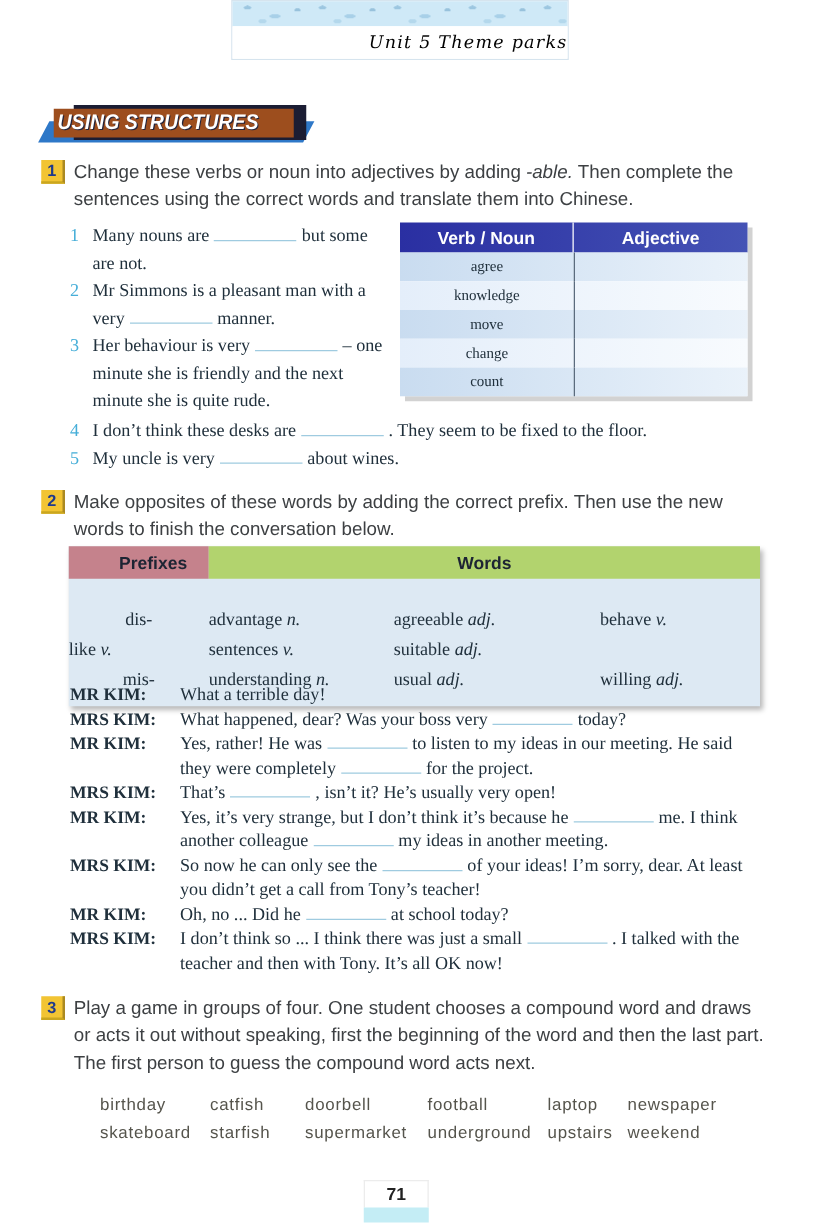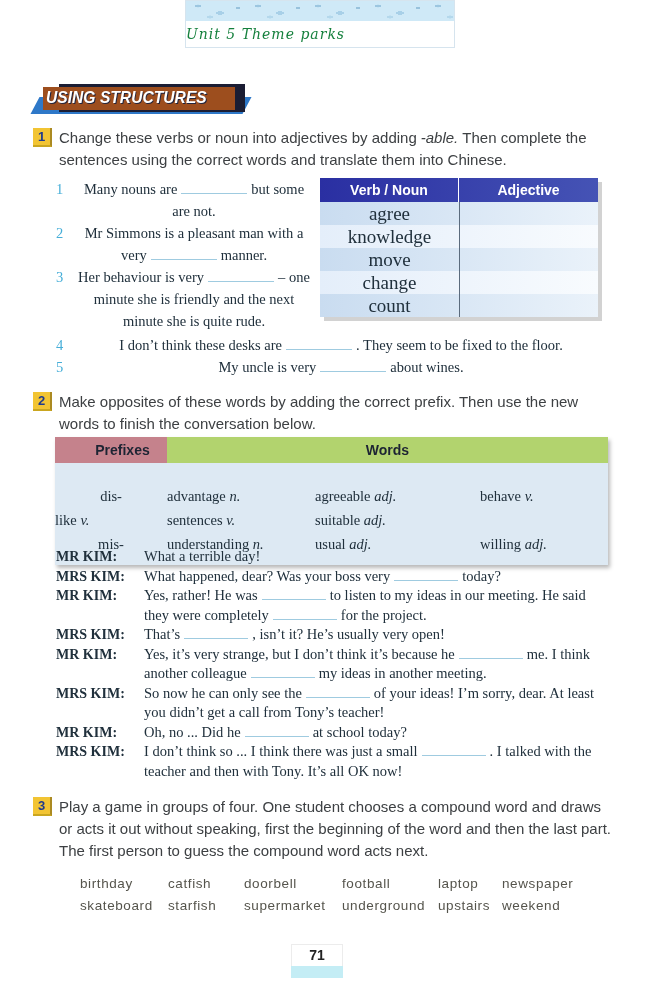--- a/index.html
+++ b/index.html
@@ -8,55 +8,55 @@
 
   
   .header-box{position:absolute;left:185px;top:0;width:268px;border:1px solid #d6e4ee;background:#ffffff;}
   .droplets{height:20px;background-color:#cfe9f7;
     background-image:
       radial-gradient(ellipse 5px 2.5px at 12px 5px,  #9cc6e0 60%, transparent 61%),
       radial-gradient(ellipse 7px 3px   at 34px 12px, #a8d0e8 60%, transparent 61%),
       radial-gradient(ellipse 4px 2px   at 52px 7px,  #98c2dc 60%, transparent 61%),
       radial-gradient(ellipse 6px 2.5px at 24px 16px, #b4d8ec 60%, transparent 61%);
     background-size:60px 20px;background-repeat:repeat;}
-  .unit-title{height:26px;line-height:26px;text-align:left;font-family:"DejaVu Serif",serif;
-    font-style:italic;font-size:14px;color:#15803d;letter-spacing:1px;background:#fff;}
+  .unit-title{height:26px;line-height:26px;text-align:right;font-family:"DejaVu Serif",serif;
+    font-style:italic;font-size:14px;color:#000000;letter-spacing:1px;background:#fff;}
 
   
   .banner{position:absolute;left:33px;top:84px;width:220px;height:38px;}
   .banner-blue{position:absolute;left:2px;top:13px;width:212px;height:17px;background:#2e78c8;transform:skewX(-28deg);}
   .banner-shadow{position:absolute;left:26px;top:0px;width:186px;height:28px;background:#1b1d33;}
   .banner-brown{position:absolute;left:10px;top:3px;width:192px;height:23px;background:#9d4e1e;}
   .banner-text{position:absolute;left:13px;top:4px;width:200px;color:#ffffff;font-weight:bold;font-style:italic;
     font-size:17px;letter-spacing:0px;transform:scaleX(0.92);transform-origin:left center;
     text-shadow:1px 1px 0 #23253c;white-space:nowrap;}
 
   
   .ex-head{position:absolute;display:flex;gap:7px;width:578px;}
   .badge{flex:0 0 auto;display:inline-block;width:17px;height:17px;line-height:17px;margin-top:1px;
     text-align:center;background:#f2c433;color:#1f3a8c;font-weight:bold;font-size:13px;
     border-right:2px solid #ab8a22;border-bottom:2px solid #caa61f;}
   .instr{font-size:15px;color:#3d4043;line-height:22px;}
   .able{font-style:italic;margin:0 4px;}
 
   
-  .serif{font-family:"Liberation Serif",serif;color:#20303c;text-align:center;}
+  .serif{font-family:"Liberation Serif",serif;color:#20303c;}
   .sentences{position:absolute;left:56px;top:178px;width:258px;}
   .sentences2{position:absolute;left:56px;top:334px;width:552px;}
   .sent{display:grid;grid-template-columns:18px 1fr;line-height:22px;font-size:14.5px;}
   .snum{color:#46aed8;font-family:"Liberation Serif",serif;}
   .blank{display:inline-block;width:66px;height:10px;border-bottom:1.5px solid #9fcbe0;margin:0 4px;}
 
   
   .vtable{position:absolute;left:320px;top:178px;width:278px;box-shadow:4px 4px 0 #d2d2d2;background:#fff;}
   .vt-head{display:grid;grid-template-columns:1fr 1fr;height:24px;line-height:24px;
     background:linear-gradient(90deg,#2a2fa2,#4553b5);color:#fff;font-weight:bold;font-size:14px;text-align:center;}
   .vt-head div:first-child{border-right:1px solid #ffffff;}
   .vt-row{display:grid;grid-template-columns:1fr 1fr;height:23px;line-height:23px;text-align:center;
-    font-family:"Liberation Serif",serif;font-size:19px;color:#20303c;}
+    font-family:"Liberation Serif",serif;font-size:12px;color:#20303c;}
   .vt-row .vt-c2{border-left:1px solid #5b6b7d;}
   .r-odd{background:linear-gradient(90deg,#c9dcf0,#eaf2fa);}
   .r-even{background:linear-gradient(90deg,#e4eefa,#f8fbfe);}
 
   
   .ptable{position:absolute;left:55px;top:437px;width:553px;box-shadow:2px 3px 4px #b9b9b9;background:#dde9f3;}
   .pt-head{display:grid;grid-template-columns:112px 1fr;height:26px;line-height:26px;
     font-weight:bold;font-size:14px;color:#1d2433;text-align:center;}
   .pt-prefix-h{background:#c5828c;padding-left:23px;}
   .pt-words-h{background:#b2d36e;}

